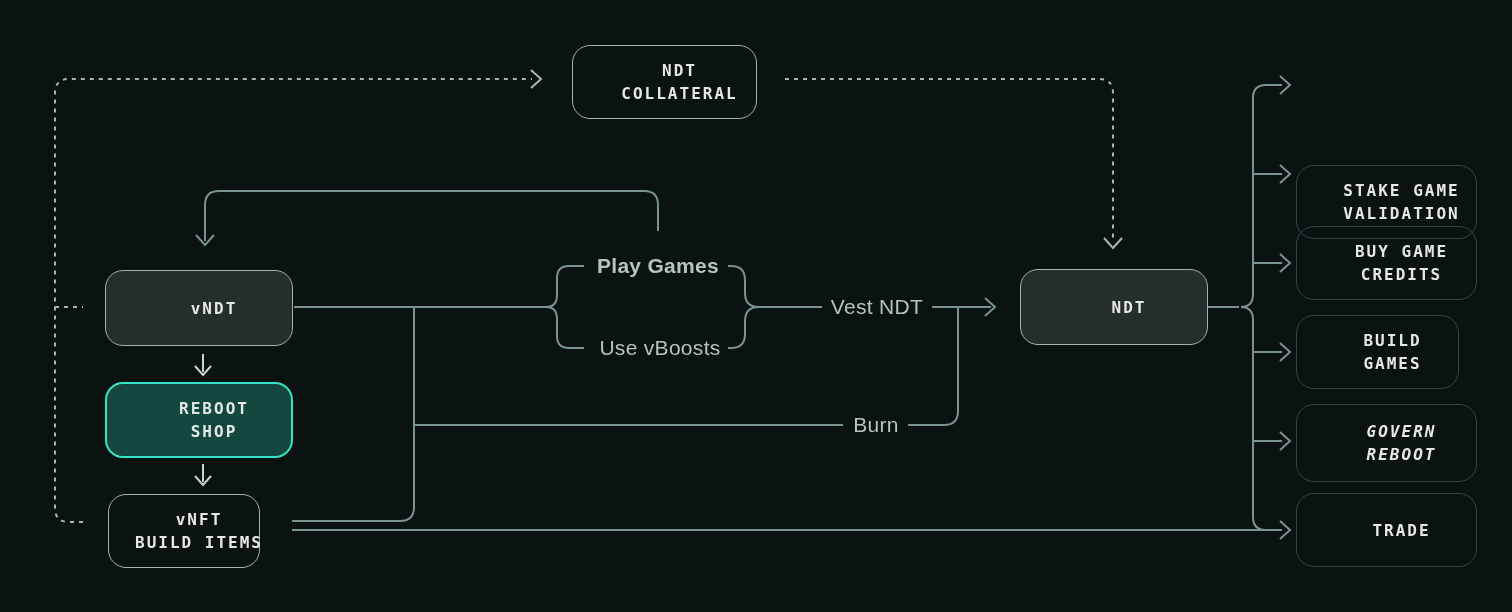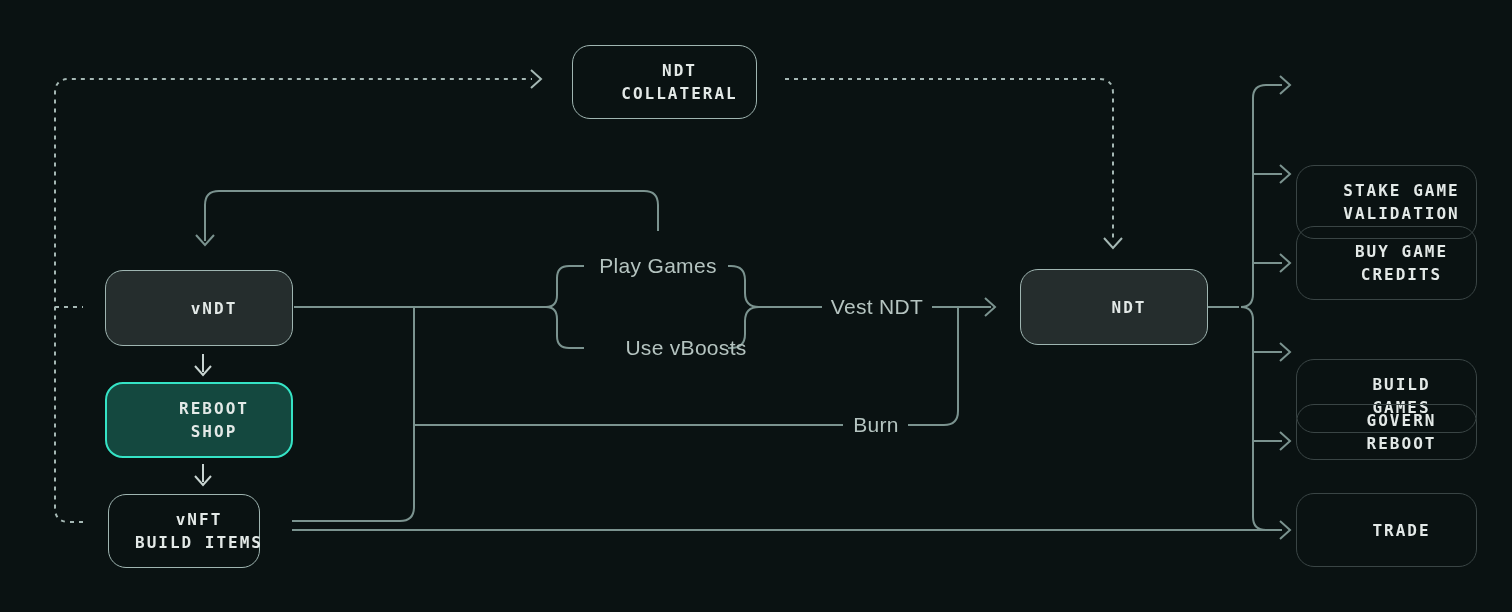--- a/index.html
+++ b/index.html
@@ -146,31 +146,31 @@
   </div>
 
   <div class="node outcome" style="left:1296px;top:137px;width:181px;height:74px;margin-top:28px;">
     <span>STAKE GAME</span>
     <span>VALIDATION</span>
   </div>
   <div class="node outcome" style="left:1296px;top:226px;width:181px;height:74px;">
     <span>BUY GAME</span>
     <span>CREDITS</span>
   </div>
-  <div class="node outcome" style="left:1296px;top:315px;width:181px;height:74px;margin-top:44px;">
+  <div class="node outcome" style="left:1296px;top:315px;width:163px;height:74px;">
     <span>BUILD</span>
     <span>GAMES</span>
   </div>
-  <div class="node outcome" style="left:1296px;top:404px;width:181px;height:56px;">
+  <div class="node outcome" style="left:1296px;top:404px;width:181px;height:78px;font-style:italic;">
     <span>GOVERN</span>
     <span>REBOOT</span>
   </div>
   <div class="node outcome" style="left:1296px;top:493px;width:181px;height:74px;">
     <span>TRADE</span>
     <span></span>
   </div>
 
-  <div class="edge-label" style="left:658px;top:266px;">Play Games</div>
-  <div class="edge-label" style="left:686px;top:348px;">Use vBoosts</div>
+  <div class="edge-label" style="left:658px;top:266px;font-weight:bold;">Play Games</div>
+  <div class="edge-label" style="left:660px;top:348px;">Use vBoosts</div>
   <div class="edge-label" style="left:877px;top:307px;">Vest NDT</div>
   <div class="edge-label" style="left:876px;top:425px;">Burn</div>
 
 </div>
 
 </body></html>

